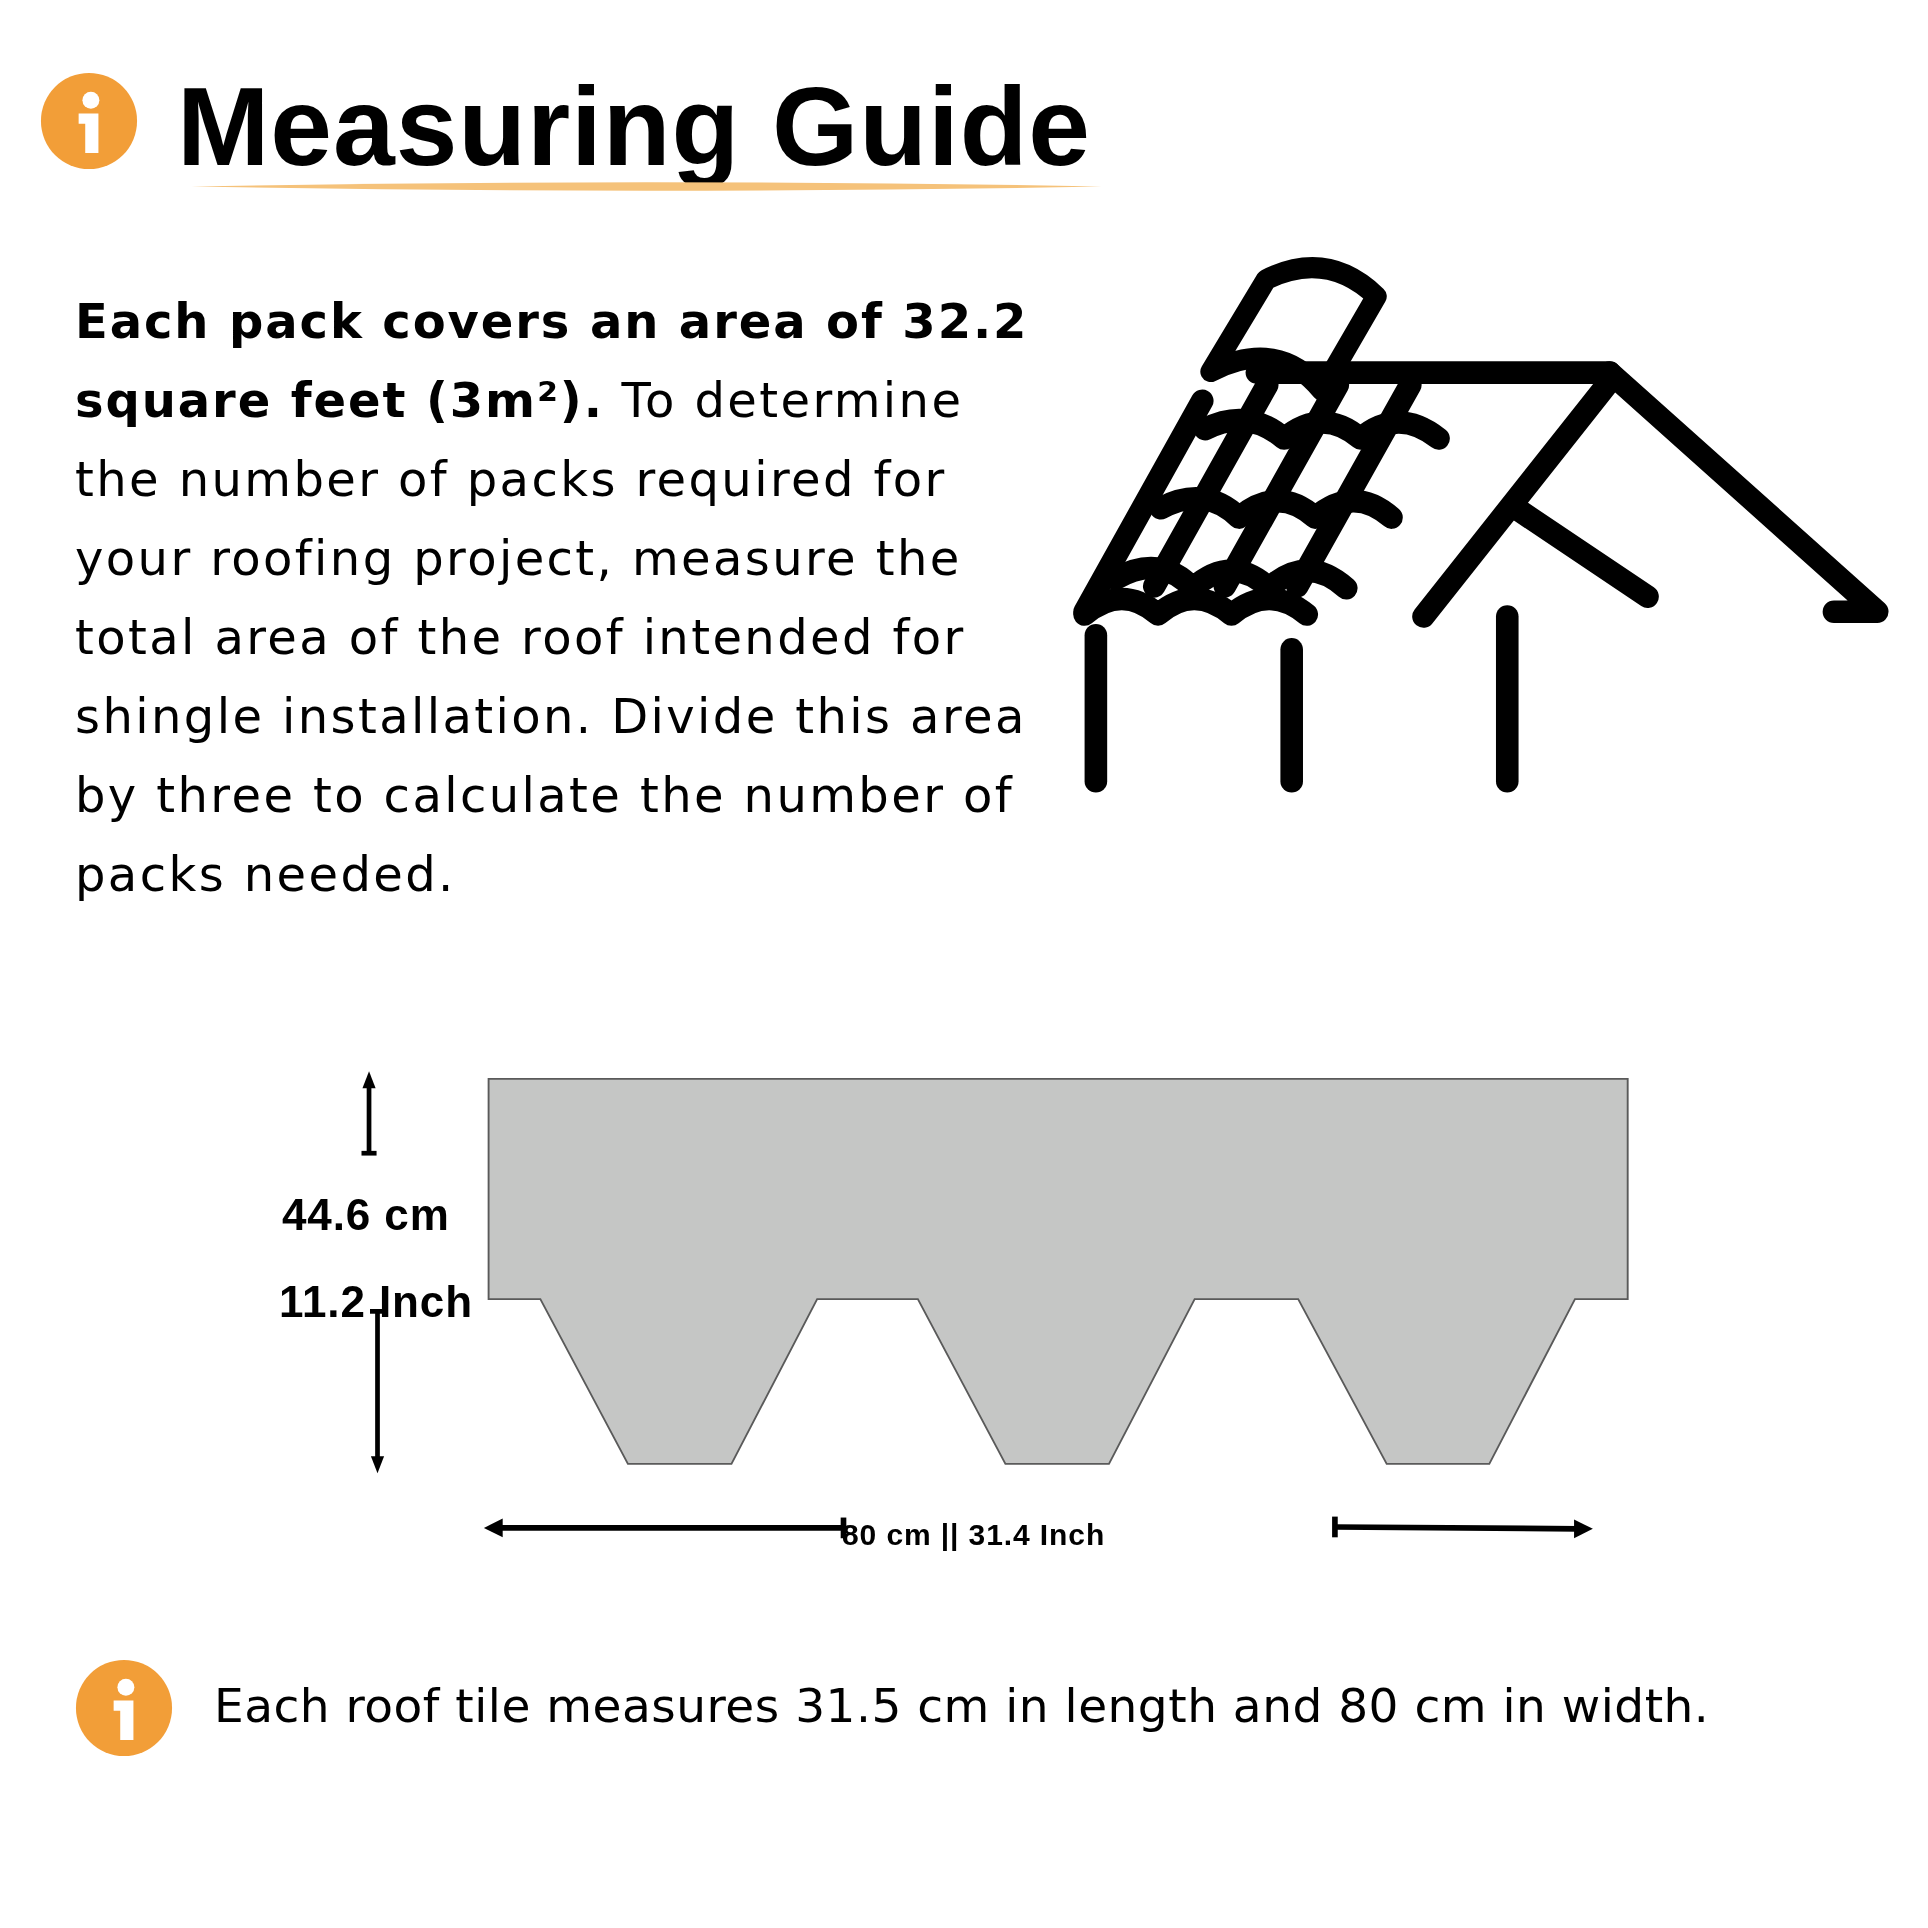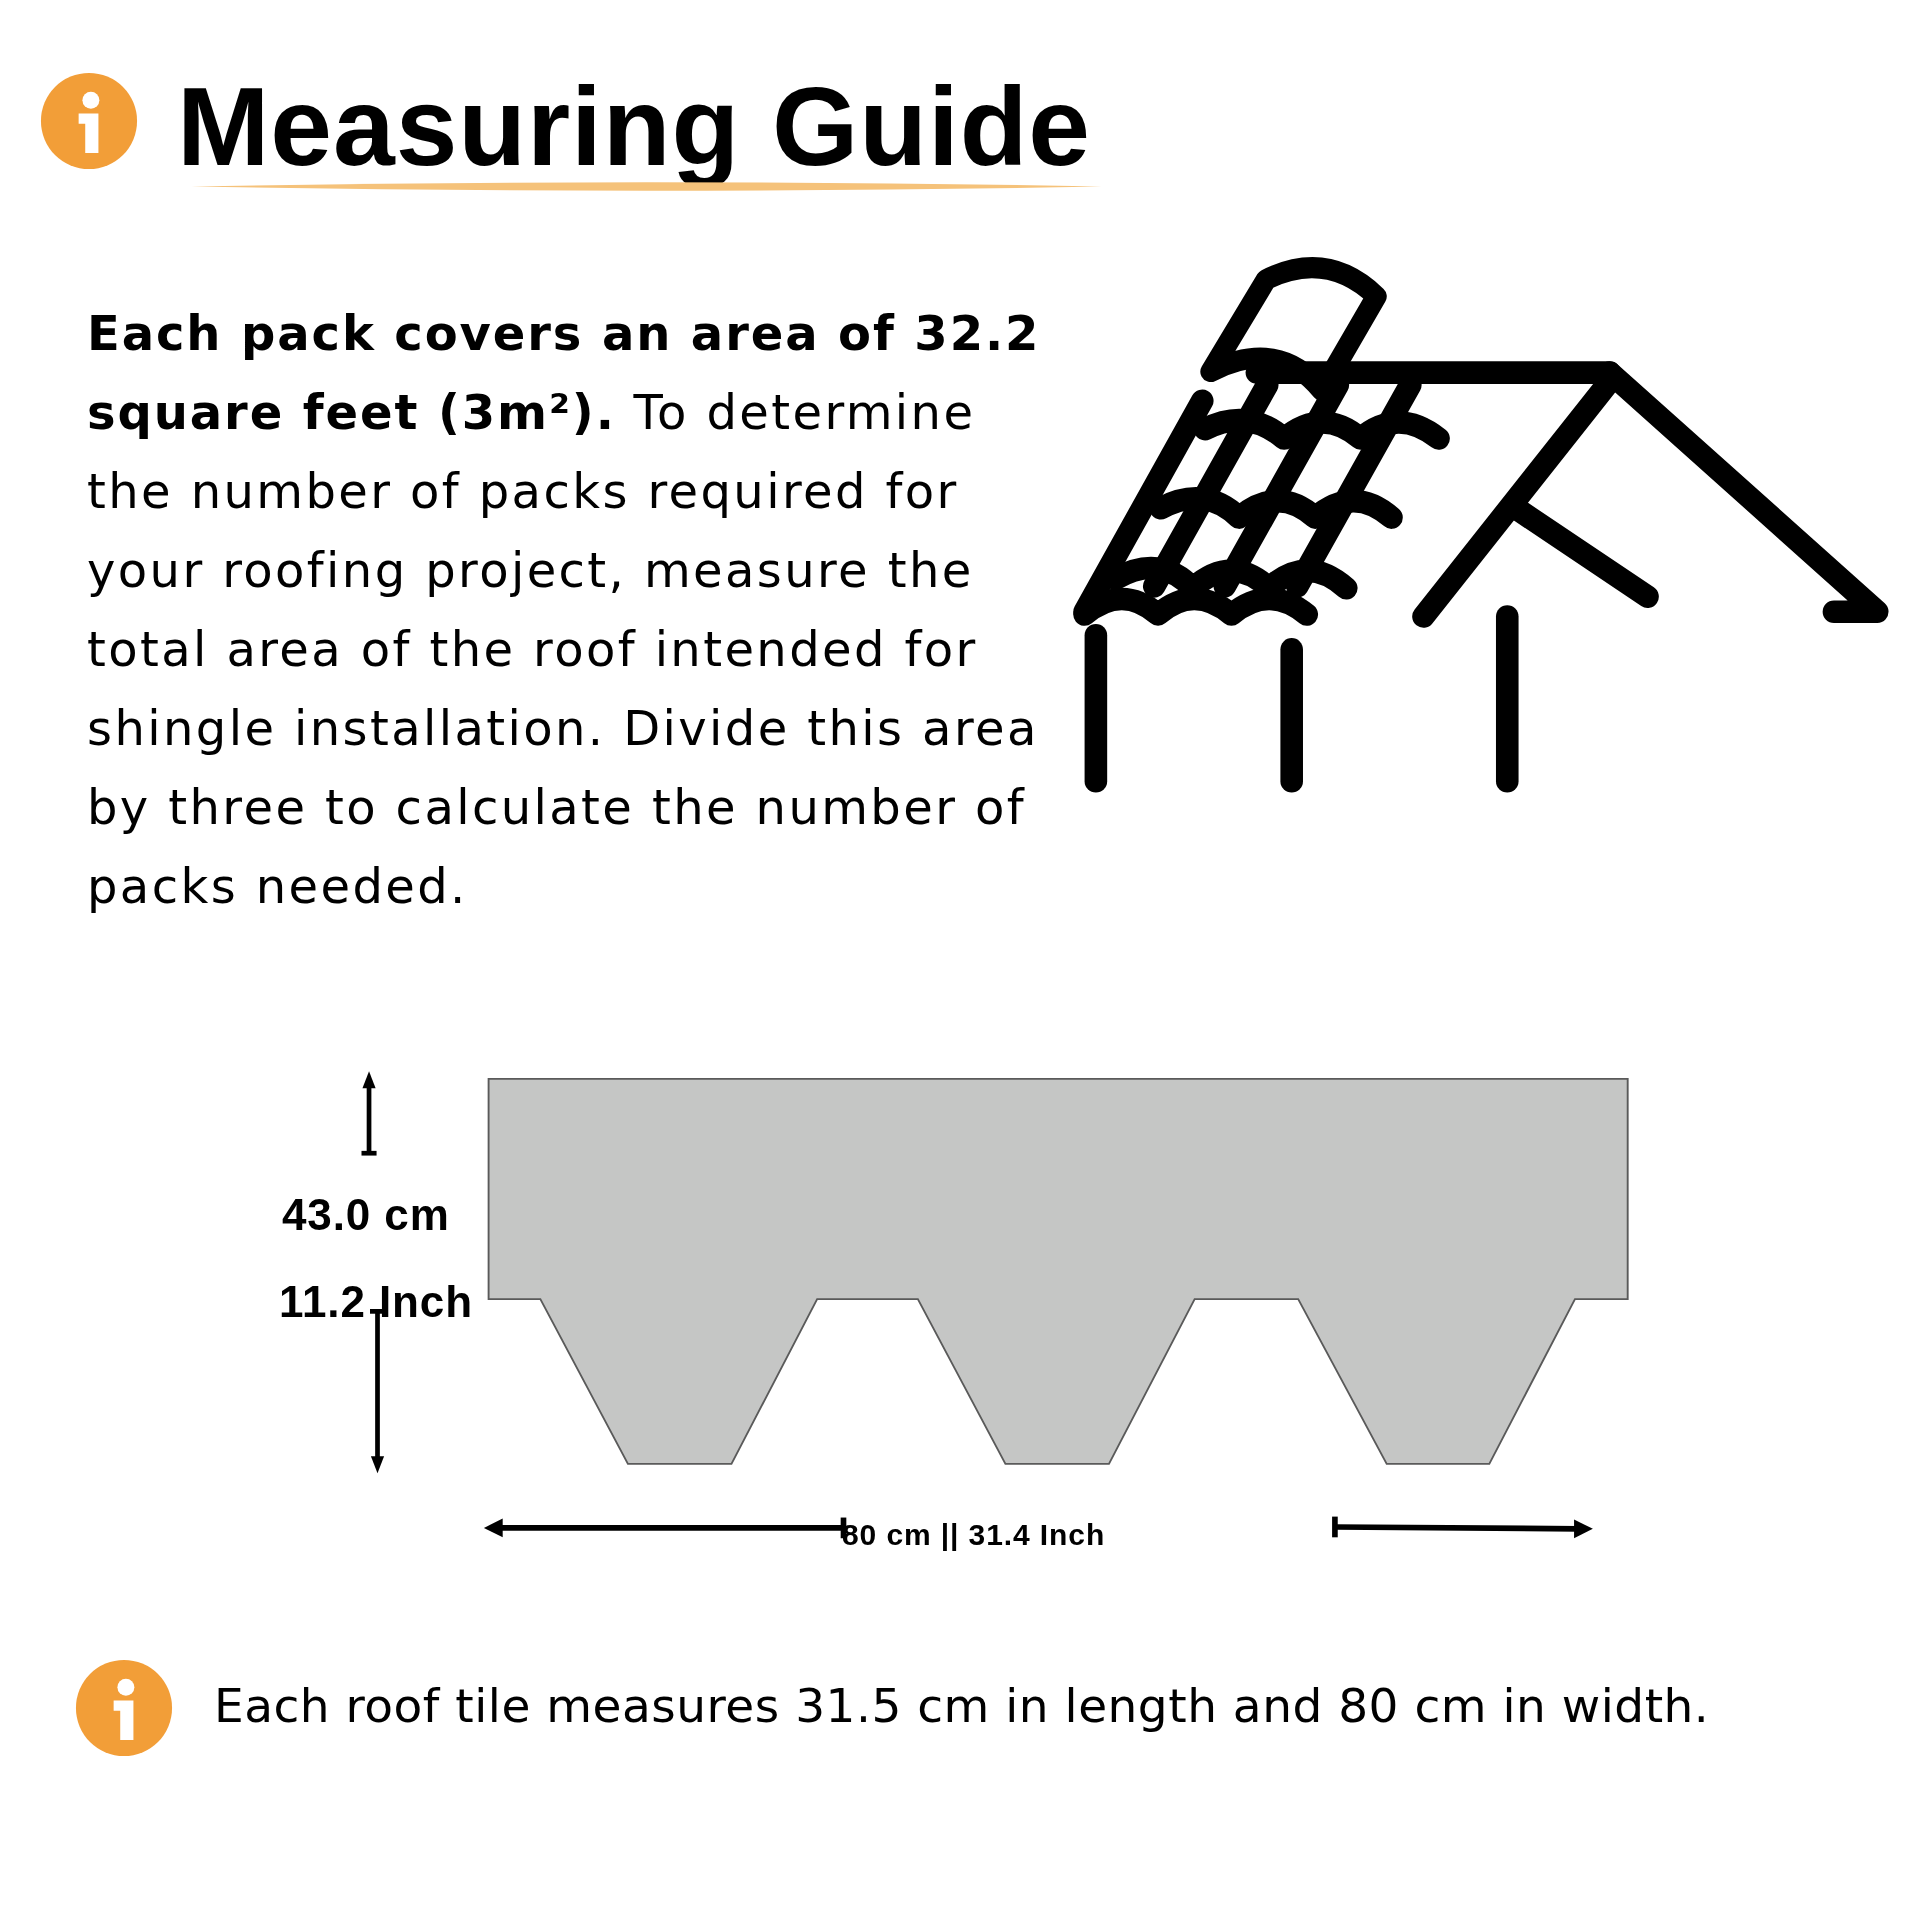--- a/index.html
+++ b/index.html
@@ -8,21 +8,21 @@
   .abs { position: absolute; }
 
   
   #header-icon { left: 40px; top: 72px; width: 98px; height: 98px; }
   #title { left: 169px; top: 58px; margin: 8px; font-family: "Liberation Sans", sans-serif;
            font-weight: 700; font-size: 111px; line-height: 122px; letter-spacing: 0.9px; white-space: nowrap; }
   #underline { left: 185px; top: 179px; width: 923px; height: 13px; }
 
   
   #para { left: 75px; top: 282px; width: 979px; font-family: "DejaVu Sans", sans-serif;
-          font-size: 48px; line-height: 79px; letter-spacing: 2.4px; margin: 12px; }
+          font-size: 48px; line-height: 79px; letter-spacing: 2.4px; margin: 0; }
   #para .b { font-weight: 700; letter-spacing: 1.9px; }
   #para .r { font-weight: 400; }
 
   
   #house { left: 1073px; top: 254px; width: 829px; height: 546px; }
 
   
   #diagram { left: 0; top: 0; width: 1928px; height: 1928px; pointer-events: none; }
   .dim-label { font-family: "Liberation Sans", sans-serif; font-weight: 700; white-space: nowrap; }
   #h-cm { left: 282px; top: 1188px; font-size: 44px; line-height: 53px; letter-spacing: 0.9px; }
@@ -98,21 +98,21 @@
 
   <g stroke="#000" stroke-width="6" fill="#000">
     <line x1="530" y1="1623" x2="896" y2="1623"></line>
     <line x1="896" y1="1612" x2="896" y2="1634"></line>
     <polygon points="514,1623 534,1613 534,1633" stroke="none"></polygon>
     <line x1="1418" y1="1622" x2="1676" y2="1624"></line>
     <line x1="1418" y1="1611" x2="1418" y2="1633"></line>
     <polygon points="1692,1624 1672,1614 1672,1634" stroke="none"></polygon>
   </g>
 </svg>
-<div id="h-cm" class="abs dim-label">43.0 cm</div>
+<div id="h-cm" class="abs dim-label">44.6 cm</div>
 <div id="h-in" class="abs dim-label">11.2 Inch</div>
 <div id="w-label" class="abs dim-label">80 cm || 31.4 Inch</div>
 
 <div id="foot-icon" class="abs">
   <svg width="98" height="98" viewBox="0 0 104 104">
     <circle cx="52" cy="52" r="51" fill="#F29E38"></circle>
     <circle cx="54" cy="30" r="9" fill="#fff"></circle>
     <path d="M41 44 H62 V86 H48 V55 H41 Z" fill="#fff"></path>
   </svg>
 </div>

